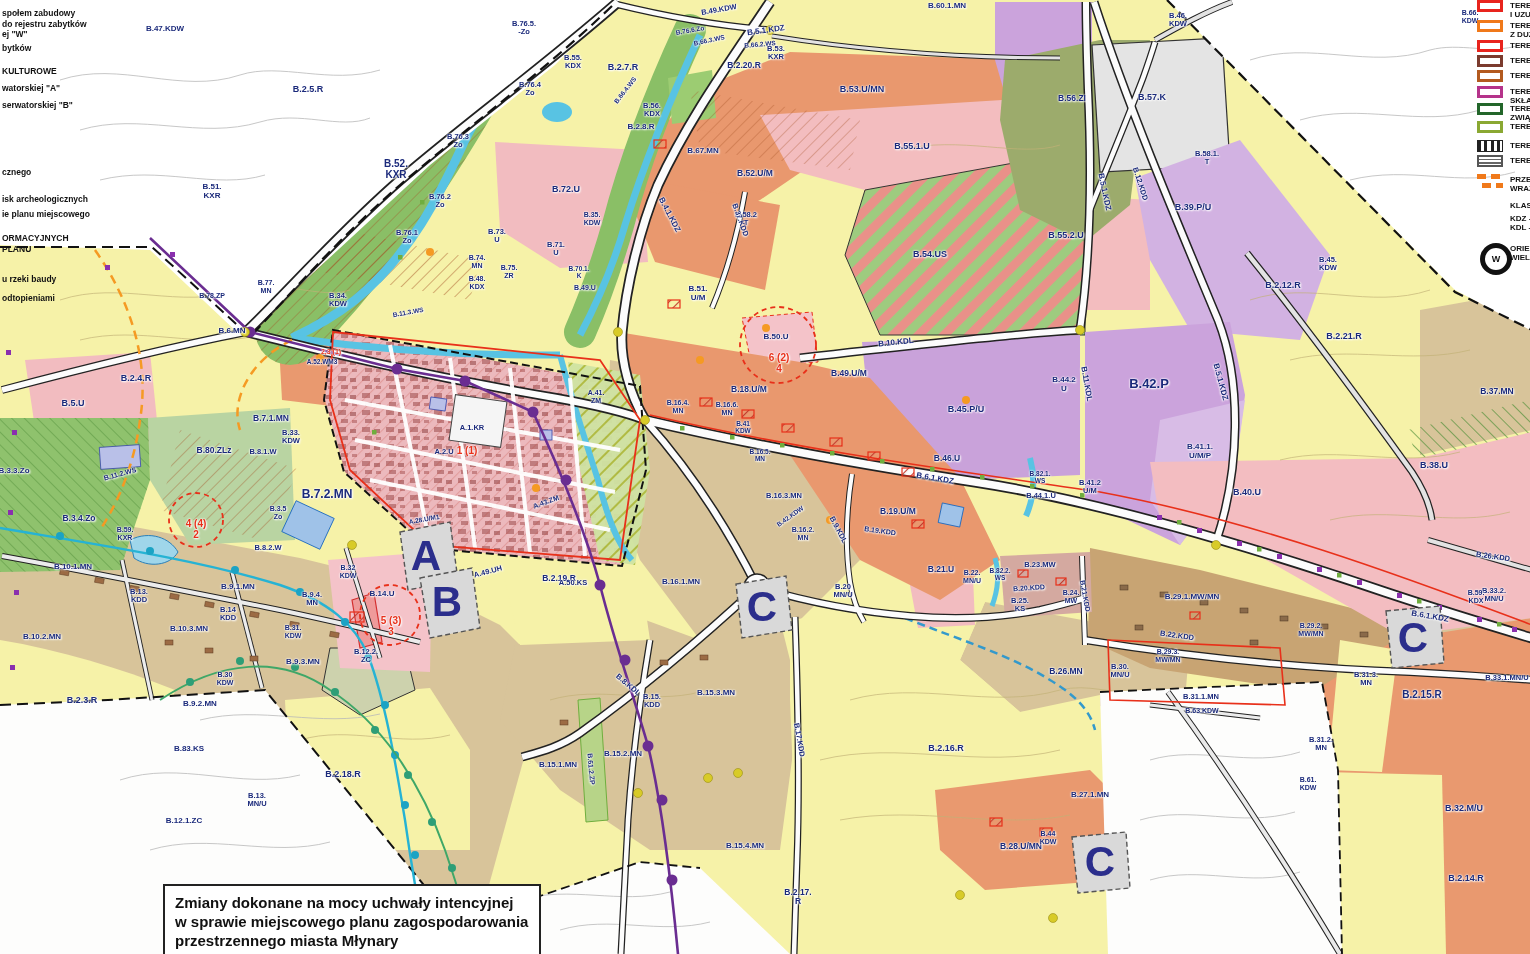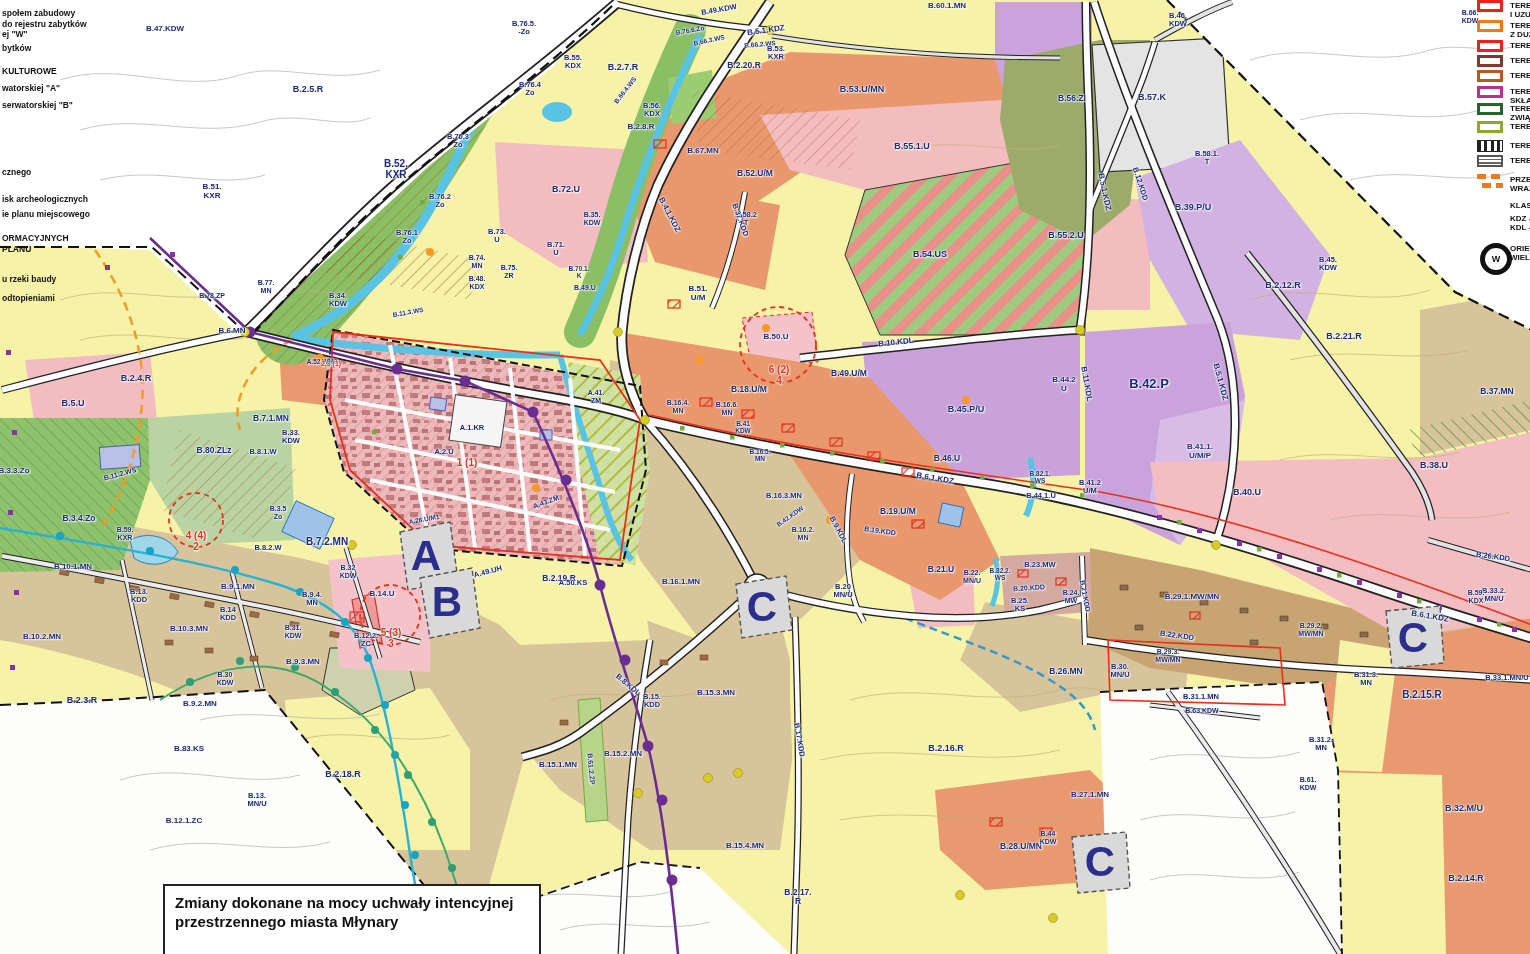--- a/index.html
+++ b/index.html
@@ -2,21 +2,21 @@
 <html><head>
 <meta charset="utf-8">
 <style>
   html,body{margin:0;padding:0;}
   body{width:1530px;height:954px;position:relative;overflow:hidden;background:#fff;
        font-family:"Liberation Sans",sans-serif;}
   #map-canvas{position:absolute;left:0;top:0;width:1530px;height:954px;}
   #label-layer{position:absolute;left:0;top:0;width:1530px;height:954px;pointer-events:none;}
   .mlabel{position:absolute;font-weight:bold;color:#1b2a7b;text-align:center;white-space:pre-line;
           line-height:1.08;text-shadow:0 0 2px #fff,0 0 2px #fff,1px 1px 2px #fff;pointer-events:none;}
-  .mlabel.red{color:#e8301a;margin-top:12px;}
+  .mlabel.red{color:#e8301a;}
   .sheet{position:absolute;font-weight:bold;color:#2b2e8c;font-size:42px;transform:translate(-50%,-50%);
          text-shadow:none;pointer-events:none;}
   .legL{position:absolute;left:2px;font-size:8.5px;font-weight:bold;color:#111;
         white-space:pre-line;line-height:10.5px;}
   .legR-row{position:absolute;}
   .legR-text{position:absolute;left:1510px;width:60px;font-size:8px;font-weight:bold;color:#111;
              white-space:pre-line;line-height:9px;}
   .sw{position:absolute;left:1477px;width:26px;height:12px;background:#fff;box-sizing:border-box;}
   .sw-stripes{border:1.5px solid #222;background:repeating-linear-gradient(90deg,#222 0 3px,#fff 3px 6.5px);}
   .sw-gray{border:2px solid #555;background:repeating-linear-gradient(180deg,#fff 0 2px,#666 2px 3.5px);}
@@ -618,21 +618,21 @@
     <div class="mlabel" style="left: 559px; top: 579px; font-size: 8.5px; transform: translate(-50%, -50%) rotate(0deg);">B.2.19.R</div>
     <div class="mlabel" style="left: 343px; top: 775px; font-size: 9px; transform: translate(-50%, -50%) rotate(0deg);">B.2.18.R</div>
     <div class="mlabel" style="left: 257px; top: 800px; font-size: 7.5px; transform: translate(-50%, -50%) rotate(0deg);">B.13.
 MN/U</div>
     <div class="mlabel" style="left: 184px; top: 821px; font-size: 8px; transform: translate(-50%, -50%) rotate(0deg);">B.12.1.ZC</div>
     <div class="mlabel" style="left: 189px; top: 749px; font-size: 8px; transform: translate(-50%, -50%) rotate(0deg);">B.83.KS</div>
     <div class="mlabel" style="left: 200px; top: 704px; font-size: 8px; transform: translate(-50%, -50%) rotate(0deg);">B.9.2.MN</div>
     <div class="mlabel" style="left: 225px; top: 679px; font-size: 7px; transform: translate(-50%, -50%) rotate(0deg);">B.30
 KDW</div>
     <div class="mlabel" style="left: 303px; top: 662px; font-size: 8px; transform: translate(-50%, -50%) rotate(0deg);">B.9.3.MN</div>
-    <div class="mlabel" style="left: 366px; top: 640px; font-size: 7.5px; transform: translate(-50%, -50%) rotate(0deg);">B.12.2.
+    <div class="mlabel" style="left: 366px; top: 656px; font-size: 7.5px; transform: translate(-50%, -50%) rotate(0deg);">B.12.2.
 ZC</div>
     <div class="mlabel" style="left: 82px; top: 701px; font-size: 9px; transform: translate(-50%, -50%) rotate(0deg);">B.2.3.R</div>
     <div class="mlabel" style="left: 42px; top: 637px; font-size: 8px; transform: translate(-50%, -50%) rotate(0deg);">B.10.2.MN</div>
     <div class="mlabel" style="left: 189px; top: 629px; font-size: 8px; transform: translate(-50%, -50%) rotate(0deg);">B.10.3.MN</div>
     <div class="mlabel" style="left: 73px; top: 567px; font-size: 8px; transform: translate(-50%, -50%) rotate(0deg);">B.10.1.MN</div>
     <div class="mlabel" style="left: 139px; top: 596px; font-size: 7.5px; transform: translate(-50%, -50%) rotate(0deg);">B.13.
 KDD</div>
     <div class="mlabel" style="left: 228px; top: 614px; font-size: 7.5px; transform: translate(-50%, -50%) rotate(0deg);">B.14
 KDD</div>
     <div class="mlabel" style="left: 238px; top: 587px; font-size: 8px; transform: translate(-50%, -50%) rotate(0deg);">B.9.1.MN</div>
@@ -649,21 +649,21 @@
     <div class="mlabel" style="left: 291px; top: 437px; font-size: 7.5px; transform: translate(-50%, -50%) rotate(0deg);">B.33.
 KDW</div>
     <div class="mlabel" style="left: 214px; top: 451px; font-size: 8.5px; transform: translate(-50%, -50%) rotate(0deg);">B.80.ZLz</div>
     <div class="mlabel" style="left: 263px; top: 452px; font-size: 7.5px; transform: translate(-50%, -50%) rotate(0deg);">B.8.1.W</div>
     <div class="mlabel" style="left: 14px; top: 471px; font-size: 8px; transform: translate(-50%, -50%) rotate(0deg);">B.3.3.Zo</div>
     <div class="mlabel" style="left: 120px; top: 474px; font-size: 7px; transform: translate(-50%, -50%) rotate(-15deg);">B.11.2.WS</div>
     <div class="mlabel" style="left: 408px; top: 312px; font-size: 6.5px; transform: translate(-50%, -50%) rotate(-10deg);">B.11.3.WS</div>
     <div class="mlabel" style="left: 79px; top: 519px; font-size: 8.5px; transform: translate(-50%, -50%) rotate(0deg);">B.3.4.Zo</div>
     <div class="mlabel" style="left: 278px; top: 513px; font-size: 7px; transform: translate(-50%, -50%) rotate(0deg);">B.3.5
 Zo</div>
-    <div class="mlabel" style="left: 311px; top: 542px; font-size: 10px; transform: translate(-50%, -50%) rotate(0deg); padding-left: 32px;">B.7.2.MN</div>
+    <div class="mlabel" style="left: 311px; top: 494px; font-size: 12px; transform: translate(-50%, -50%) rotate(0deg); padding-left: 32px;">B.7.2.MN</div>
     <div class="mlabel" style="left: 268px; top: 548px; font-size: 7.5px; transform: translate(-50%, -50%) rotate(0deg);">B.8.2.W</div>
     <div class="mlabel" style="left: 125px; top: 534px; font-size: 7px; transform: translate(-50%, -50%) rotate(0deg);">B.59.
 KXR</div>
     <div class="mlabel" style="left: 472px; top: 428px; font-size: 7.5px; transform: translate(-50%, -50%) rotate(0deg);">A.1.KR</div>
     <div class="mlabel" style="left: 444px; top: 452px; font-size: 7.5px; transform: translate(-50%, -50%) rotate(0deg);">A.2.U</div>
     <div class="mlabel" style="left: 596px; top: 397px; font-size: 7px; transform: translate(-50%, -50%) rotate(0deg);">A.41.
 ZM</div>
     <div class="mlabel" style="left: 546px; top: 502px; font-size: 7px; transform: translate(-50%, -50%) rotate(-20deg);">A.43.ZM</div>
     <div class="mlabel" style="left: 573px; top: 583px; font-size: 7.5px; transform: translate(-50%, -50%) rotate(0deg);">A.50.KS</div>
     <div class="mlabel" style="left: 488px; top: 572px; font-size: 7.5px; transform: translate(-50%, -50%) rotate(-15deg);">A.49.UH</div>
@@ -777,14 +777,15 @@
     </div>
     <div class="legR-row">
       <div class="wcirc" style="top: 243px;">W</div>
       <div class="legR-text" style="top: 244px;">ORIENTA
 WIELKOPO</div>
     </div>
   </div>
 
 <div id="noteBox">
     <div>Zmiany dokonane na mocy uchwały intencyjnej</div>
+    <div>w sprawie miejscowego planu zagospodarowania</div>
     <div>przestrzennego miasta Młynary</div>
   </div>
 
 </body></html>

